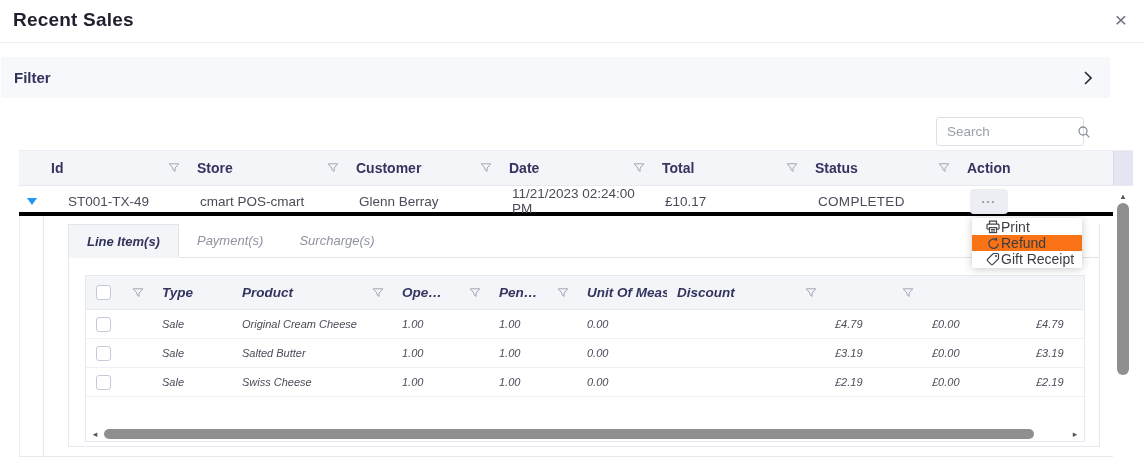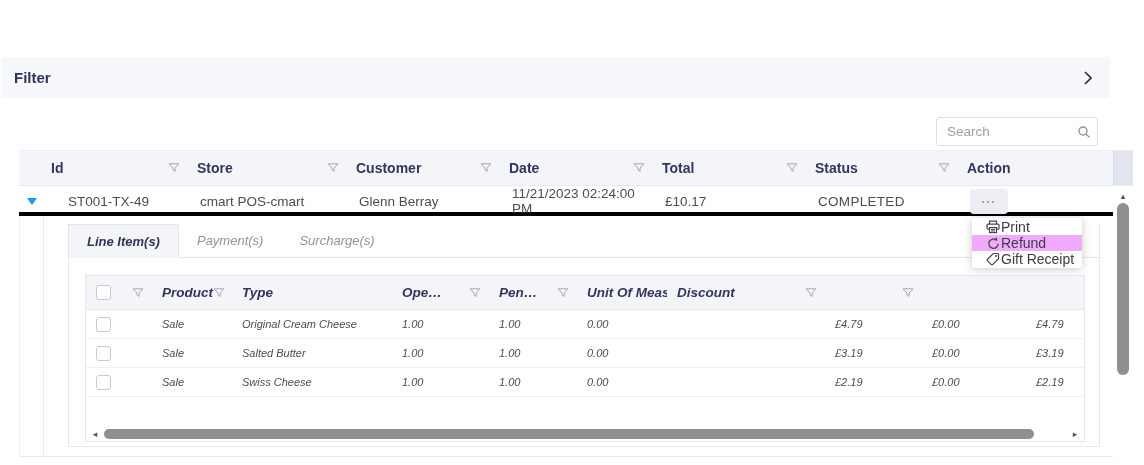--- a/index.html
+++ b/index.html
@@ -16,21 +16,21 @@
                cursor:pointer; line-height:24px; }
 
   
   .filter-bar { position:absolute; left:1px; top:57px; width:1109px; height:41px;
                 background:#f7f8fb; border-radius:2px; display:flex; align-items:center;
                 cursor:pointer; }
   .filter-label { margin-left:13px; font-size:15px; font-weight:700; color:#33345c; }
   .filter-chevron { margin-left:auto; margin-right:18px; display:flex; align-items:center; }
 
   
-  .search-box { position:absolute; left:936px; top:117px; width:162px; height:29px;
+  .search-box { position:absolute; left:936px; top:117px; width:148px; height:29px;
                 border:1px solid #dddfe6; border-radius:3px; background:#fff;
                 display:flex; align-items:center; }
   .search-box input { border:none; outline:none; flex:1; margin-left:10px; font-size:13.5px;
                       color:#444; background:transparent; width:130px;
                       font-family:"Liberation Sans","DejaVu Sans",sans-serif; }
   .search-box input::placeholder { color:#9aa0ab; }
   .search-icon { margin-right:8px; display:flex; }
 
   
   .sales-table { position:absolute; left:19px; top:150px; width:1114px; }
@@ -96,28 +96,32 @@
   .v-up { text-align:center; font-size:9px; color:#555; margin-top:5px; cursor:pointer; }
   .v-thumb { position:absolute; left:4px; top:17px; width:12px; height:172px; background:#8f8f8f;
              border-radius:6px; cursor:grab; }
 
   
   .action-menu { position:absolute; left:972px; top:218px; width:110px; background:#fff;
                  box-shadow:0 1px 8px rgba(0,0,0,.22); border-radius:2px; z-index:50;
                  padding:1px 0; }
   .menu-item { height:16px; display:flex; align-items:center; padding-left:13px; 
                font-size:14px; color:#3c3c44; cursor:pointer; white-space:nowrap; }
-  .menu-item.highlight { background:#f0abfc; }
+  .menu-item.highlight { background:#f97316; }
   .menu-icon { display:flex; width:16px; justify-content:center; }
 </style>
 </head>
 <body>
 
 <div class="canvas">
 
+  <div class="modal-header">
+    <div class="modal-title">Recent Sales</div>
+    <div class="close-btn">×</div>
+  </div>
 
   <div class="filter-bar">
     <span class="filter-label">Filter</span>
     <span class="filter-chevron">
       <svg viewBox="0 0 8 14" width="8" height="14">
           <path d="M1 1l6 6-6 6" fill="none" stroke="#2b2b35" stroke-width="1.6"></path>
         </svg>
     </span>
   </div>
 
@@ -220,29 +224,29 @@
             <div class="i-grid ihead">
               <div class="cell sel-cell">
                 <span class="checkbox"></span>
                 <span class="funnel">
                     <svg viewBox="0 0 12 12" width="12" height="12">
                       <path d="M1.2 1.8h9.6L7.1 6v3.4L4.9 7.8V6z" fill="none" stroke="#a3a7b5" stroke-width="1"></path>
                     </svg>
                   </span>
               </div>
               <div class="cell">
+                <span>Type</span>
+              </div>
+              <div class="cell">
                 <span>Product</span>
                 <span class="funnel">
                     <svg viewBox="0 0 12 12" width="12" height="12">
                       <path d="M1.2 1.8h9.6L7.1 6v3.4L4.9 7.8V6z" fill="none" stroke="#a3a7b5" stroke-width="1"></path>
                     </svg>
                   </span>
-              </div>
-              <div class="cell">
-                <span>Type</span>
               </div>
               <div class="cell">
                 <span>Ope…</span>
                 <span class="funnel">
                     <svg viewBox="0 0 12 12" width="12" height="12">
                       <path d="M1.2 1.8h9.6L7.1 6v3.4L4.9 7.8V6z" fill="none" stroke="#a3a7b5" stroke-width="1"></path>
                     </svg>
                   </span>
               </div>
               <div class="cell">

